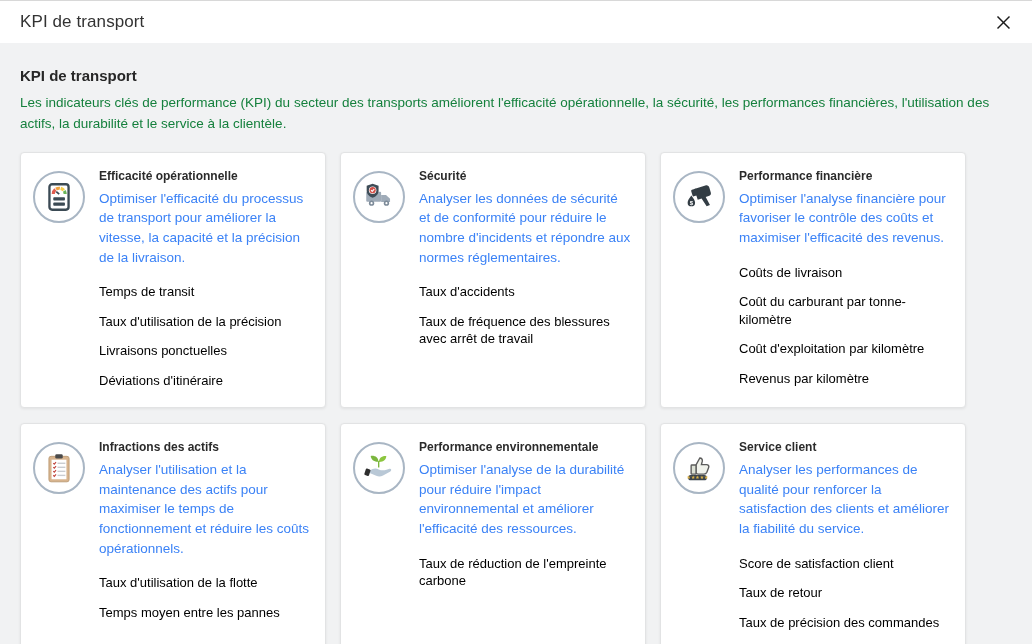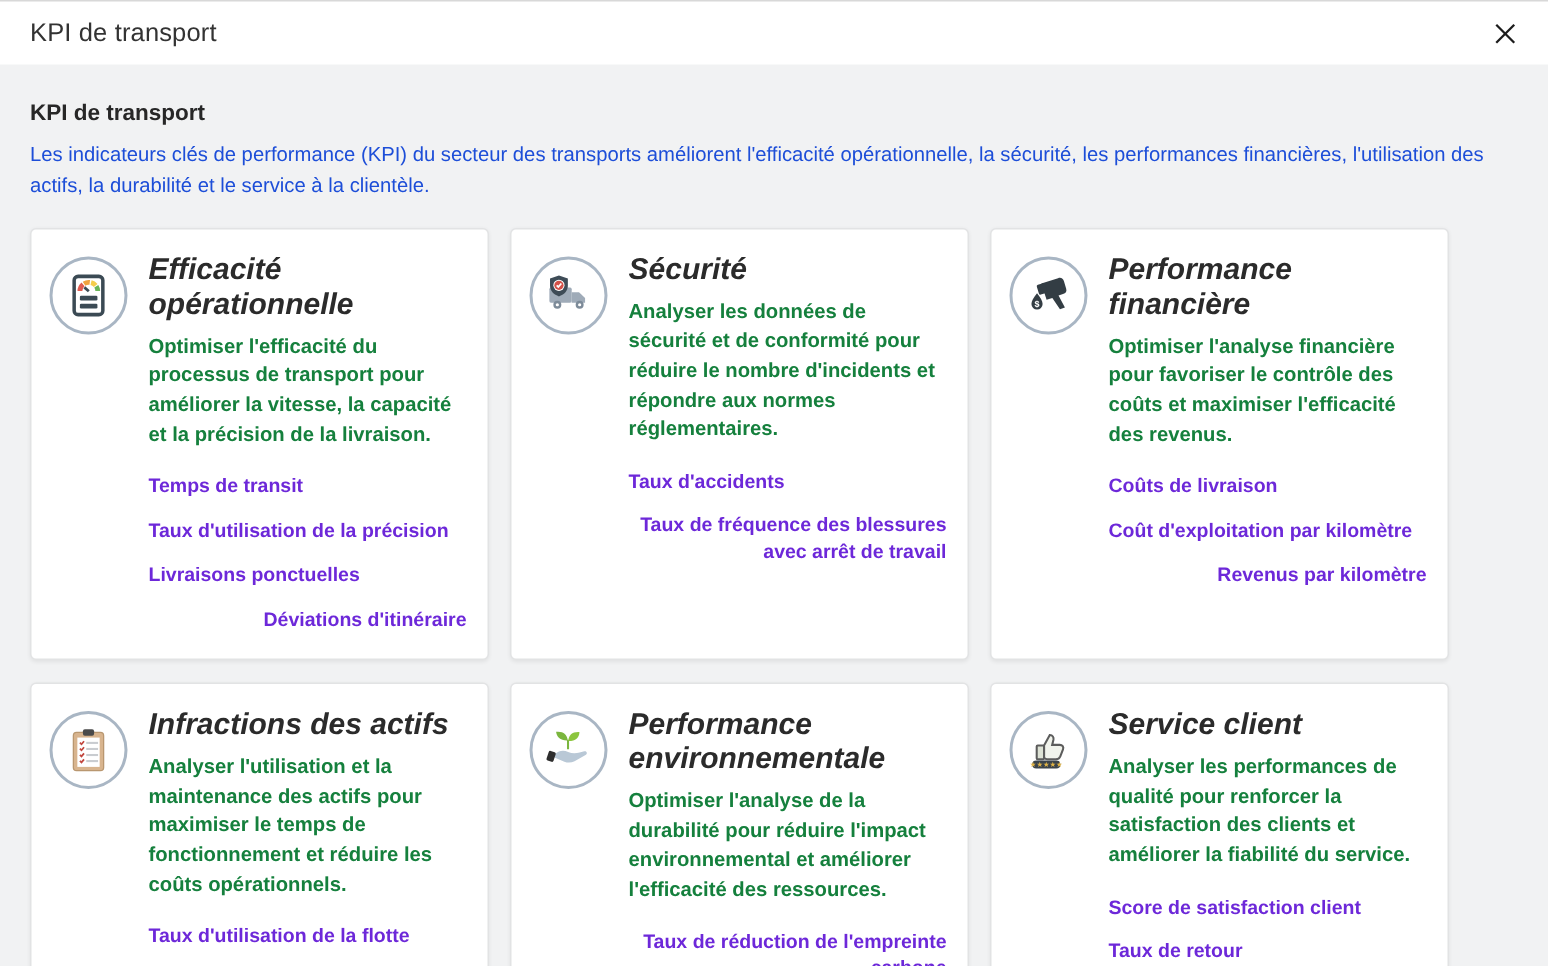--- a/index.html
+++ b/index.html
@@ -12,21 +12,21 @@
     padding:0 16px 0 20px;
   }
   .titlebar-title { font-size:17px; font-weight:400; color:#333; letter-spacing:.1px; }
   .close-btn {
     width:26px; height:26px; display:flex; align-items:center; justify-content:center;
     background:transparent; border:none; cursor:pointer;
   }
 
   .content { padding:24px 20px 0 20px; }
   .page-heading { font-size:15px; font-weight:700; color:#272727; margin-bottom:9px; }
-  .page-desc { font-size:13.5px; color:#1d4ed8; line-height:1.55; max-width:990px; }
+  .page-desc { font-size:13.5px; color:#15803d; line-height:1.55; max-width:990px; }
 
   .grid {
     margin-top:17px;
     display:grid;
     grid-template-columns:repeat(3, 306px);
     column-gap:14px; row-gap:15px;
   }
   .card {
     background:#fff; border:1px solid #e2e3e4; border-radius:4px;
     box-shadow:0 1px 3px rgba(0,0,0,.07);
@@ -34,28 +34,28 @@
     display:flex; gap:14px; align-items:flex-start;
   }
   .icon-circle {
     width:52px; height:52px; border-radius:50%;
     border:2px solid #a9b6c4; background:#fff;
     display:flex; align-items:center; justify-content:center;
     flex-shrink:0; margin-top:2px;
   }
   .icon-circle svg { width:34px; height:34px; }
   .card-body { flex:1; min-width:0; }
-  .card-title { font-size:20px; font-weight:600; color:#2b2b2b; margin-bottom:6px;font-style:italic; }
-  .card-desc { font-size:13.5px; color:#15803d; line-height:1.45;font-weight:bold; }
+  .card-title { font-size:12px; font-weight:600; color:#2b2b2b; margin-bottom:6px; }
+  .card-desc { font-size:13.5px; color:#3b82f6; line-height:1.45; }
   .card-links { margin-top:16px; }
   .kpi-link {
-    display:block; font-size:13px; font-weight:700; color:#6d28d9;
+    display:block; font-size:13px; font-weight:400; color:#000000;
     text-decoration:none; line-height:1.35; margin-bottom:12px;
   }
-  .kpi-link:last-child { margin-bottom:2px;text-align:right; }
+  .kpi-link:last-child { margin-bottom:2px; }
 </style>
 </head>
 <body>
 
 <header class="titlebar">
   <span class="titlebar-title">KPI de transport</span>
   <button class="close-btn" aria-label="Fermer">
     <span style="display:flex;">
       <svg width="15" height="15" viewBox="0 0 15 15">
         <line x1="1.5" y1="1.5" x2="13.5" y2="13.5" stroke="#1c1c1c" stroke-width="1.5"></line>
@@ -126,20 +126,21 @@
             <rect x="9.2" y="8.6" width="5.4" height="6.4" rx="1" transform="rotate(-17 12 11.8)" fill="#333d44"></rect>
             <path d="M8.8 14.6 c2.3 3 3.5 4.9 3.5 6.7 a3.5 3.5 0 0 1 -7 0 c0 -1.8 1.2 -3.7 3.5 -6.7 z" fill="#333d44"></path>
             <text x="8.8" y="23.4" font-size="5.6" font-weight="bold" fill="#fff" text-anchor="middle" font-family="Liberation Sans, sans-serif">$</text>
           </svg>
         </div>
     <div class="card-body">
       <h2 class="card-title">Performance financière</h2>
       <p class="card-desc">Optimiser l'analyse financière pour favoriser le contrôle des coûts et maximiser l'efficacité des revenus.</p>
       <div class="card-links">
             <a href="#" class="kpi-link">Coûts de livraison</a>
+            <a href="#" class="kpi-link">Coût du carburant par tonne-kilomètre</a>
             <a href="#" class="kpi-link">Coût d'exploitation par kilomètre</a>
             <a href="#" class="kpi-link">Revenus par kilomètre</a>
           </div>
     </div>
   </article>
 
   <article class="card">
     <div class="icon-circle">
           <svg viewBox="0 0 32 32">
             <rect x="6.5" y="5" width="19" height="24" rx="2" fill="#d8b48e" stroke="#b99770" stroke-width=".8"></rect>

